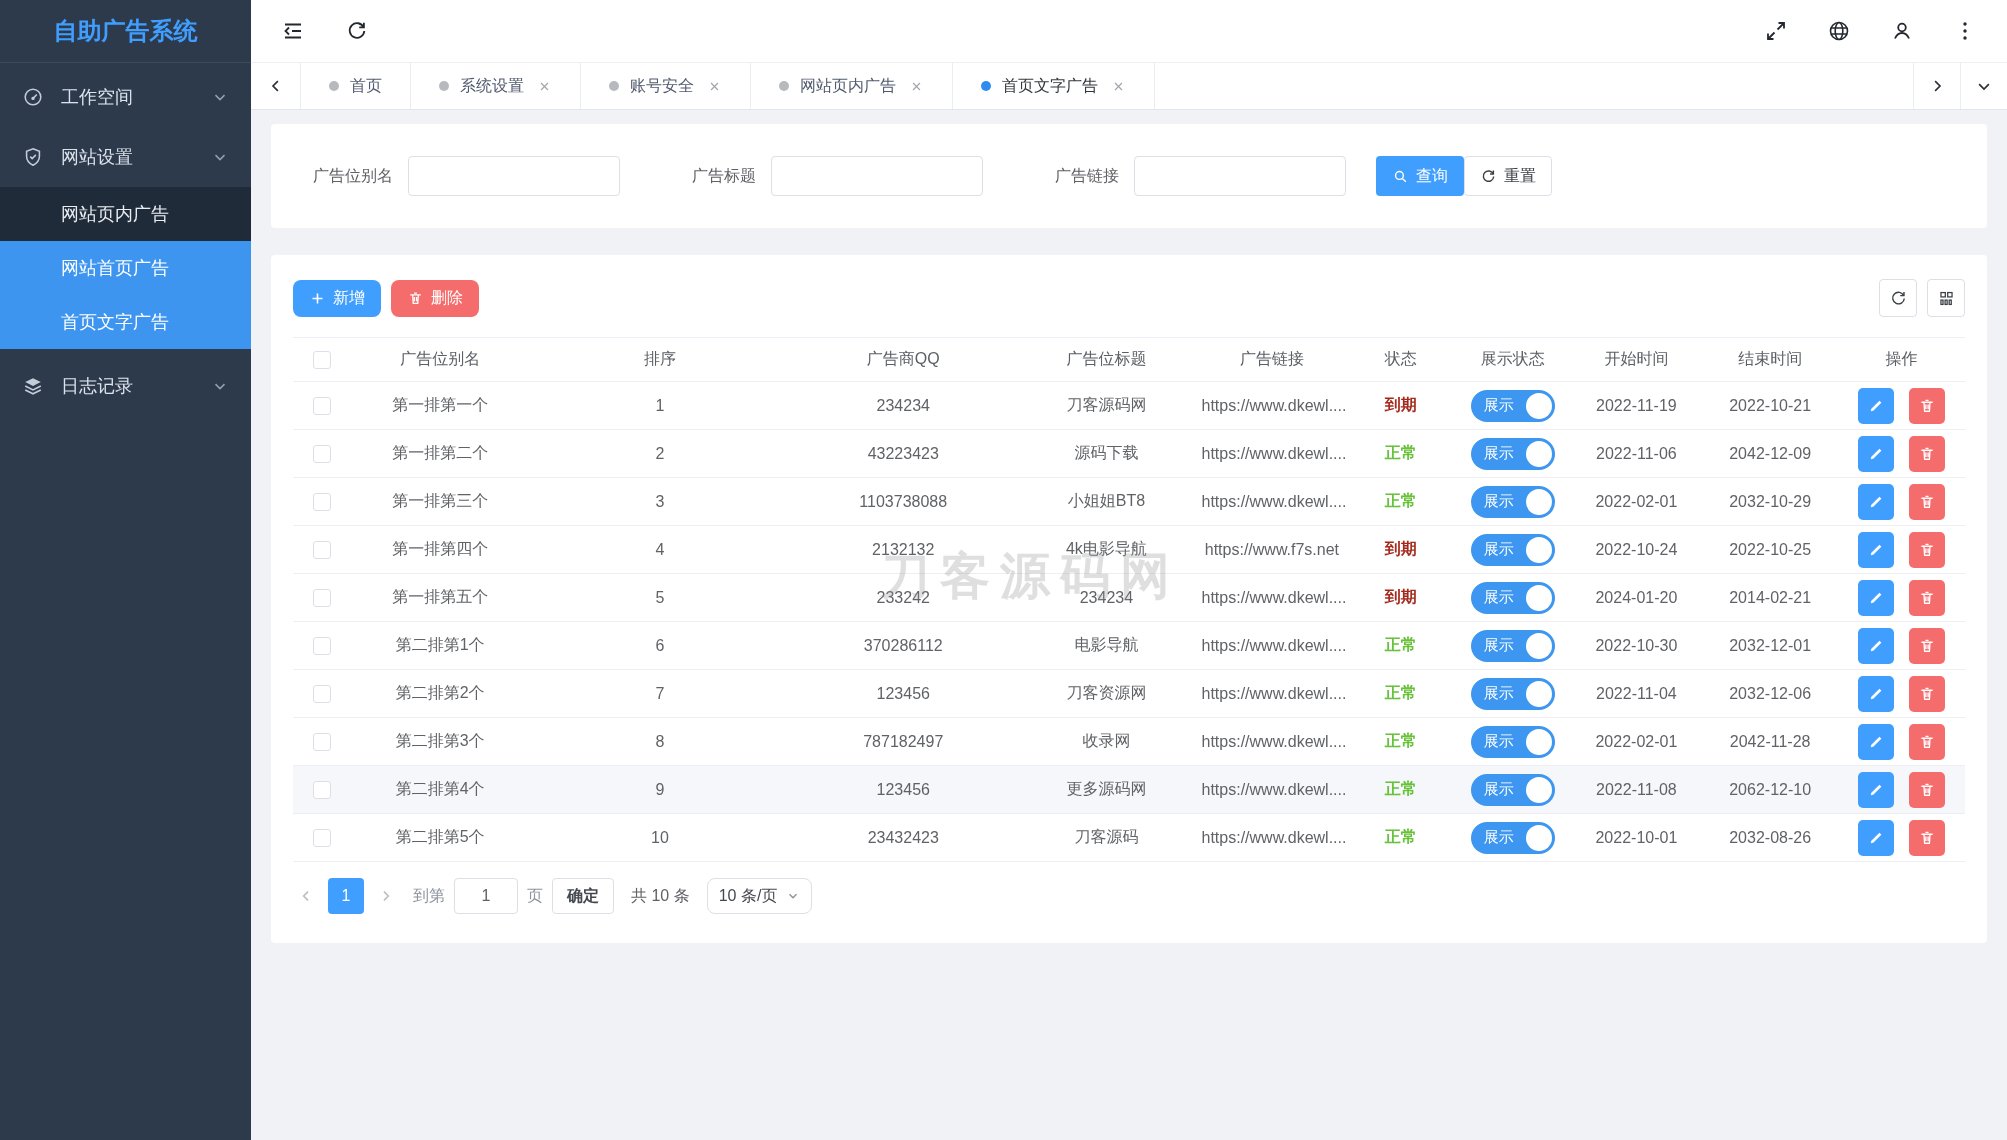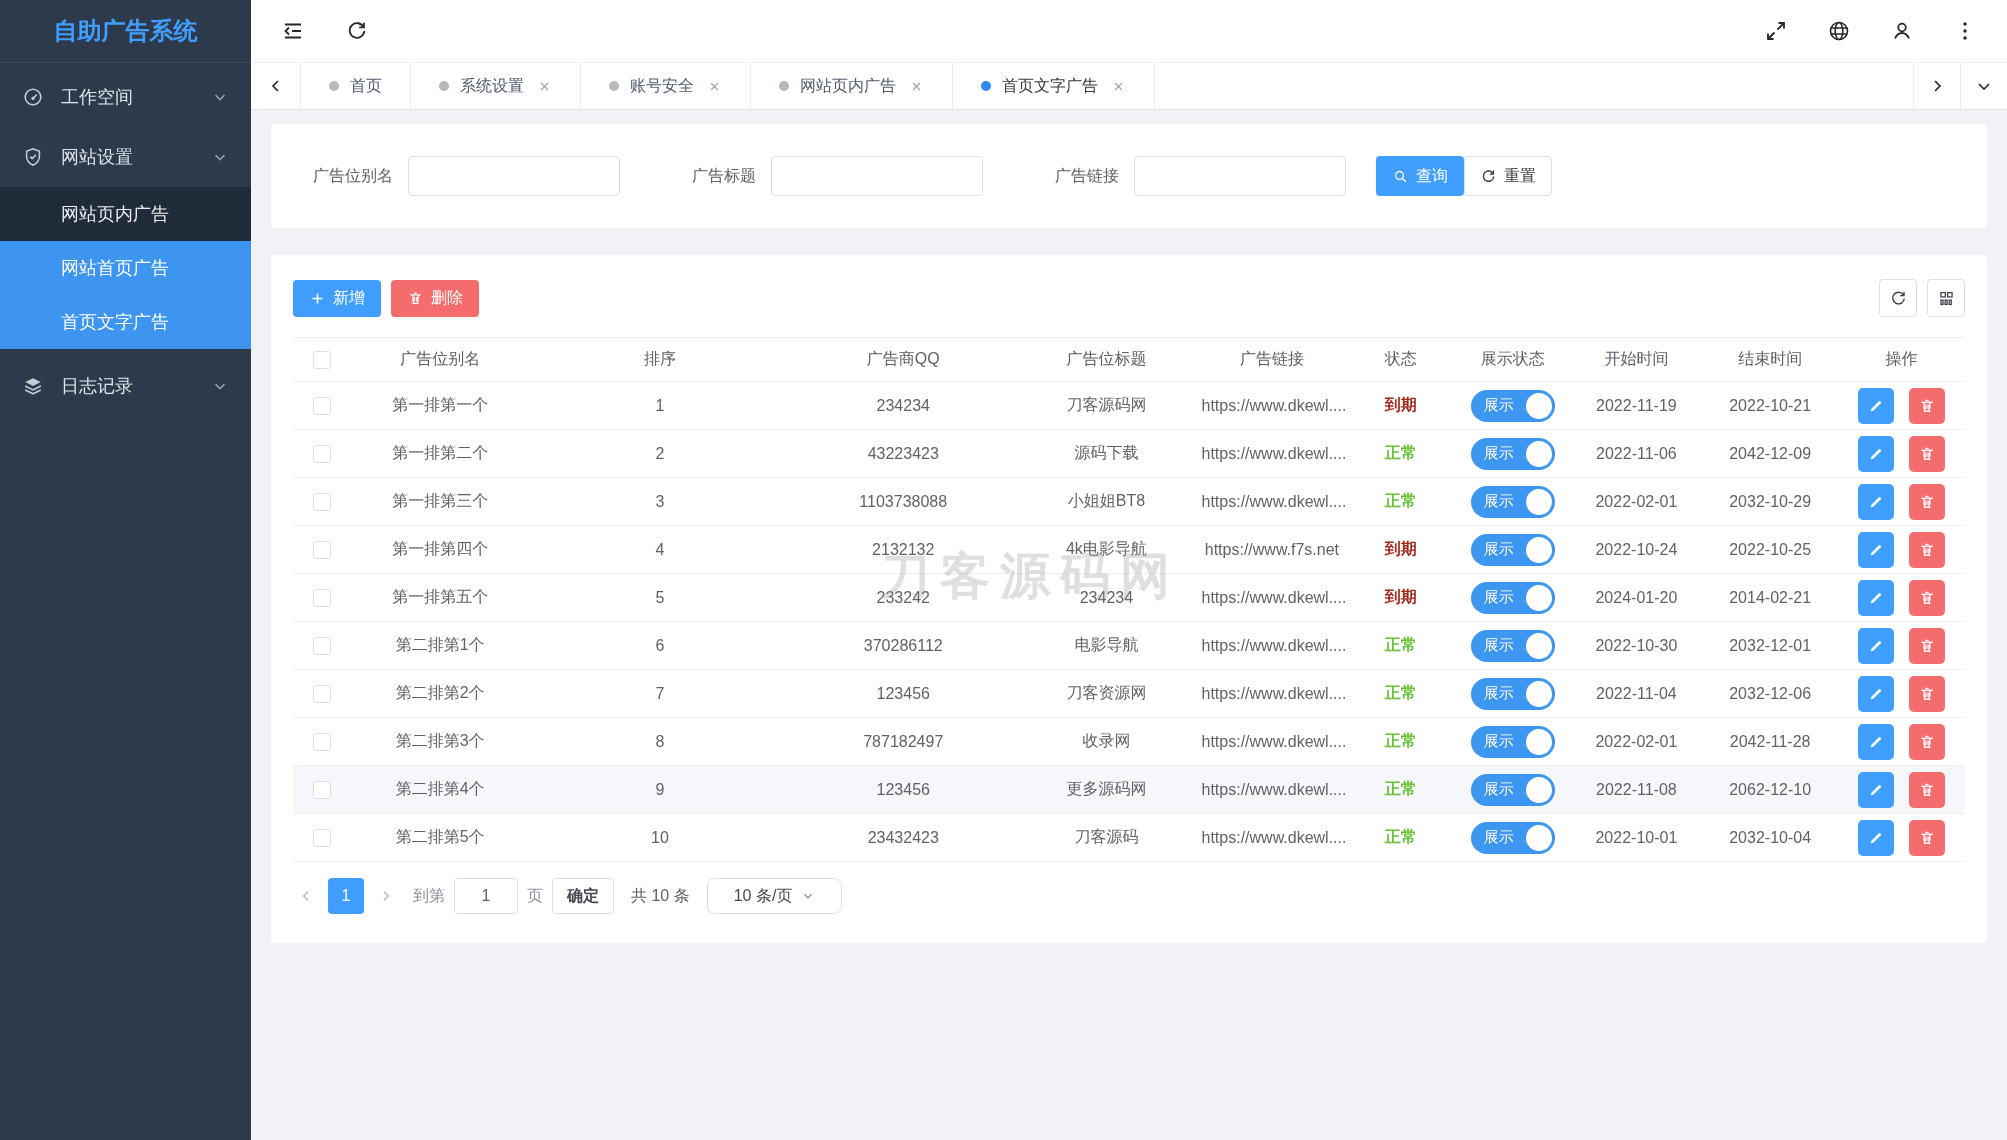--- a/index.html
+++ b/index.html
@@ -53,21 +53,21 @@
   .search-btns{display:flex;margin-left:-42px;}
   .btn{height:40px;border-radius:4px;border:1px solid transparent;display:inline-flex;align-items:center;justify-content:center;gap:7px;font-size:16px;cursor:pointer;padding:0 15px;font-family:inherit;}
   .btn svg{width:17px;height:17px;}
   .btn-primary{background:var(--primary,#409eff);color:#fff;}
   .btn-danger{background:var(--danger,#f56c6c);color:#fff;}
   .btn-plain{background:#fff;border-color:#dcdfe6;color:#3c4046;}
 
   
   .table-card{height:688px;padding:24px 22px 0;position:relative;}
   .toolbar{display:flex;align-items:center;margin-bottom:20px;}
-  .toolbar .btn{height:37px;}
+  .toolbar .btn{height:37px;border-radius:8px;}
   .toolbar .btn + .btn{margin-left:10px;}
   .toolbar-right{margin-left:auto;display:flex;gap:10px;}
   .icon-btn{width:38px;height:38px;border:1px solid #dcdfe6;border-radius:4px;background:#fff;display:flex;align-items:center;justify-content:center;color:#3c4046;cursor:pointer;}
   .icon-btn svg{width:19px;height:19px;}
 
   table{width:100%;border-collapse:collapse;table-layout:fixed;}
   thead th{height:44px;font-size:16px;color:#5c6066;font-weight:normal;border-top:1px solid #ebeef5;border-bottom:1px solid #ebeef5;text-align:center;white-space:nowrap;}
   tbody td{height:48px;font-size:16px;color:#606266;border-bottom:1px solid #ebeef5;text-align:center;padding:0 4px;overflow:hidden;white-space:nowrap;}
   tr.hover{background:#f5f7fa;}
   .cb{display:inline-block;width:18px;height:18px;border:1px solid #dcdfe6;border-radius:3px;background:#fff;vertical-align:middle;cursor:pointer;}
@@ -85,21 +85,21 @@
   
   .pagination{display:flex;align-items:center;margin-top:16px;font-size:16px;color:#606266;gap:9px;}
   .pg-chev{width:26px;height:36px;display:flex;align-items:center;justify-content:center;color:#b9bdc6;cursor:pointer;}
   .pg-chev svg{width:16px;height:16px;}
   .pg-num{width:36px;height:36px;background:var(--primary,#409eff);color:#fff;border-radius:4px;display:flex;align-items:center;justify-content:center;font-size:16px;cursor:pointer;}
   .pg-goto{color:#8d939e;margin-left:5px;}
   .pg-input{width:64px;height:36px;border:1px solid #dcdfe6;border-radius:4px;text-align:center;font-size:16px;color:#606266;outline:none;}
   .pg-unit{color:#8d939e;}
   .pg-confirm{height:36px;padding:0 14px;border:1px solid #dcdfe6;border-radius:4px;background:#fff;font-size:16px;font-weight:bold;color:#45494f;cursor:pointer;font-family:inherit;}
   .pg-total{margin:0 8px;}
-  .pg-size{height:36px;border:1px solid #dcdfe6;border-radius:8px;display:flex;align-items:center;padding:0 26px;gap:9px;cursor:pointer;color:#45494f;text-align:right;}
+  .pg-size{height:36px;border:1px solid #dcdfe6;border-radius:8px;display:flex;align-items:center;padding:0 11px;gap:9px;cursor:pointer;color:#45494f;text-align:right;}
   .pg-size svg{width:14px;height:14px;color:#8d939e;}
 
   .watermark{position:absolute;left:609px;top:288px;font-size:50px;font-weight:bold;color:rgba(150,150,150,.30);letter-spacing:10px;pointer-events:none;z-index:5;white-space:nowrap;}
 </style>
 </head>
 <body>
 
 <div class="app">
 
   <aside class="sidebar">
@@ -641,21 +641,21 @@
     <td>刀客源码</td>
     <td>https://www.dkewl....</td>
     <td><span class="status normal">正常</span></td>
     <td>
       <span class="toggle">
         <span class="toggle-label">展示</span>
         <span class="knob"></span>
       </span>
     </td>
     <td>2022-10-01</td>
-    <td>2032-10-04</td>
+    <td>2032-08-26</td>
     <td>
       <button class="act edit">
         <svg viewBox="0 0 24 24">
                       <path d="M5 19l.8-3.2L16.6 5l2.5 2.5L8.3 18.2 5 19z" fill="#fff"></path>
                     </svg>
       </button>
       <button class="act del">
         <svg viewBox="0 0 24 24" fill="none" stroke="#fff" stroke-width="1.8">
                       <path d="M4.5 7h15M10 4.5h4M8 7l.8 12h6.4L16 7M10.5 10v6M13.5 10v6"></path>
                     </svg>

